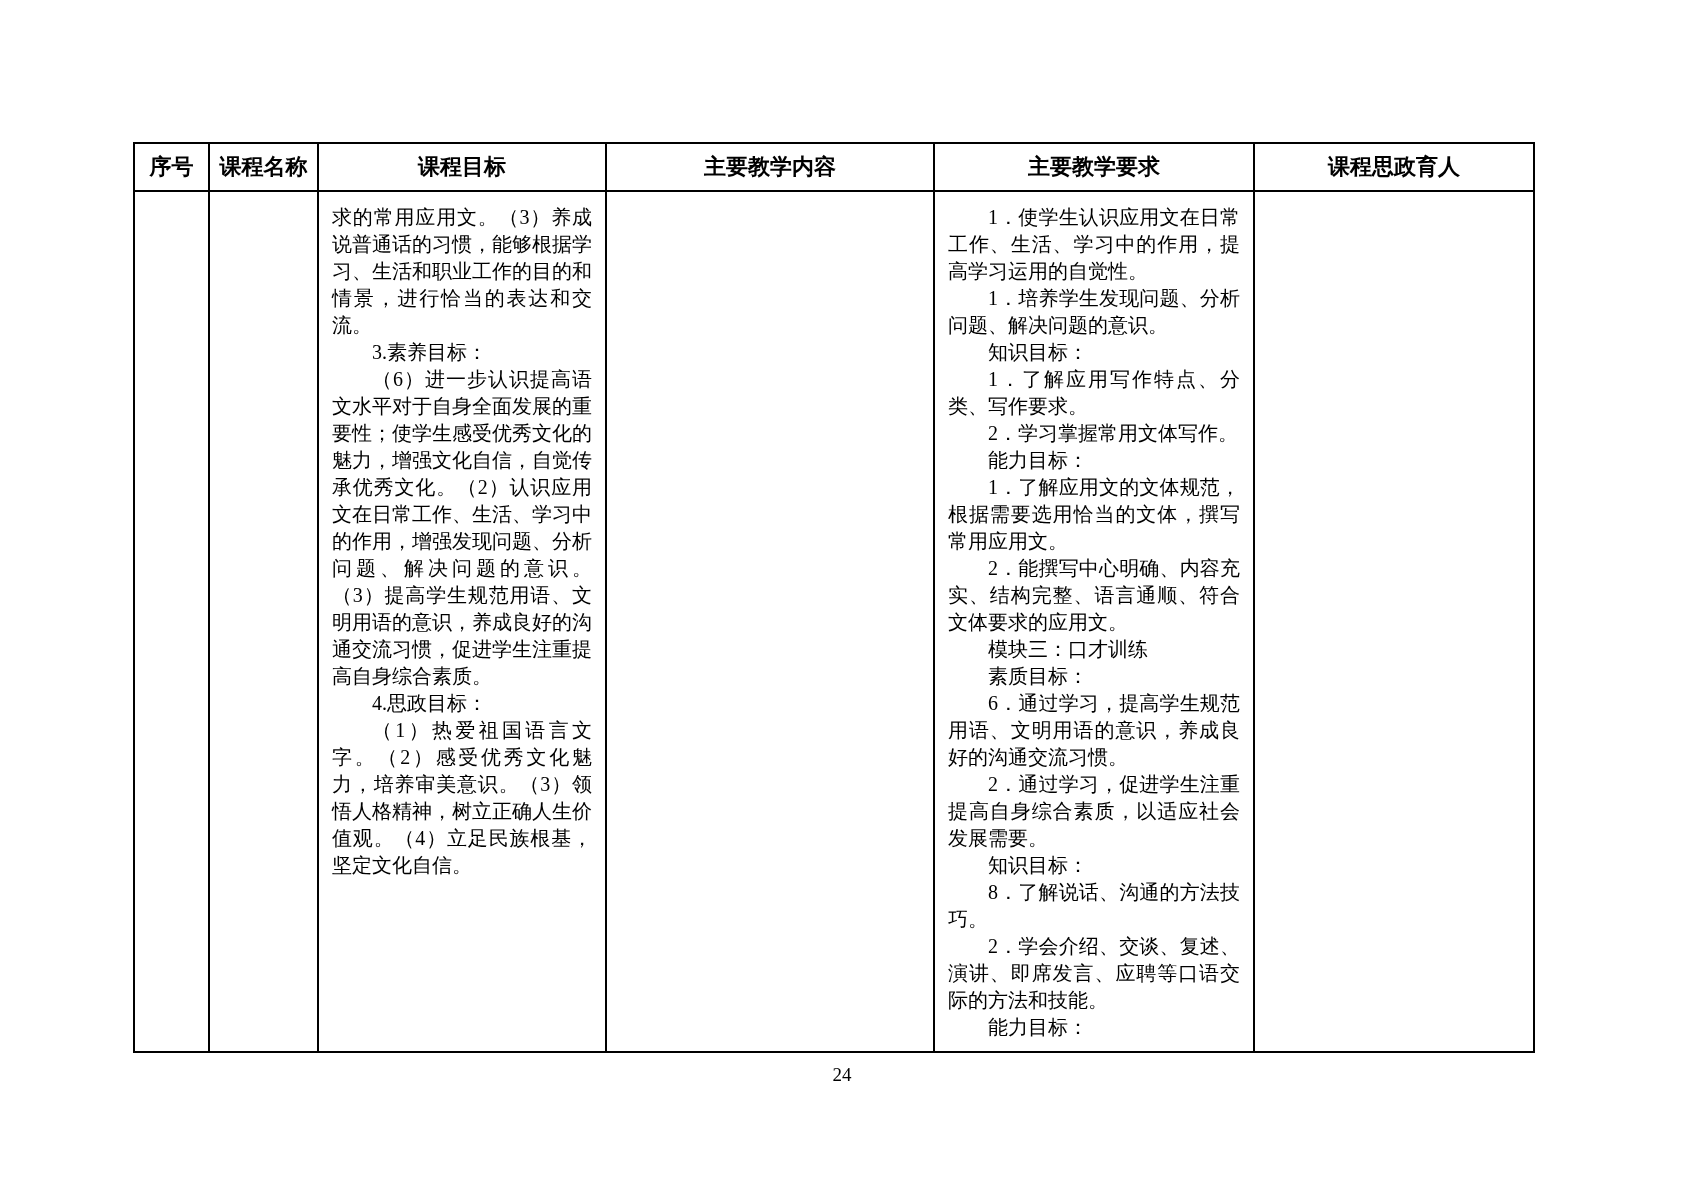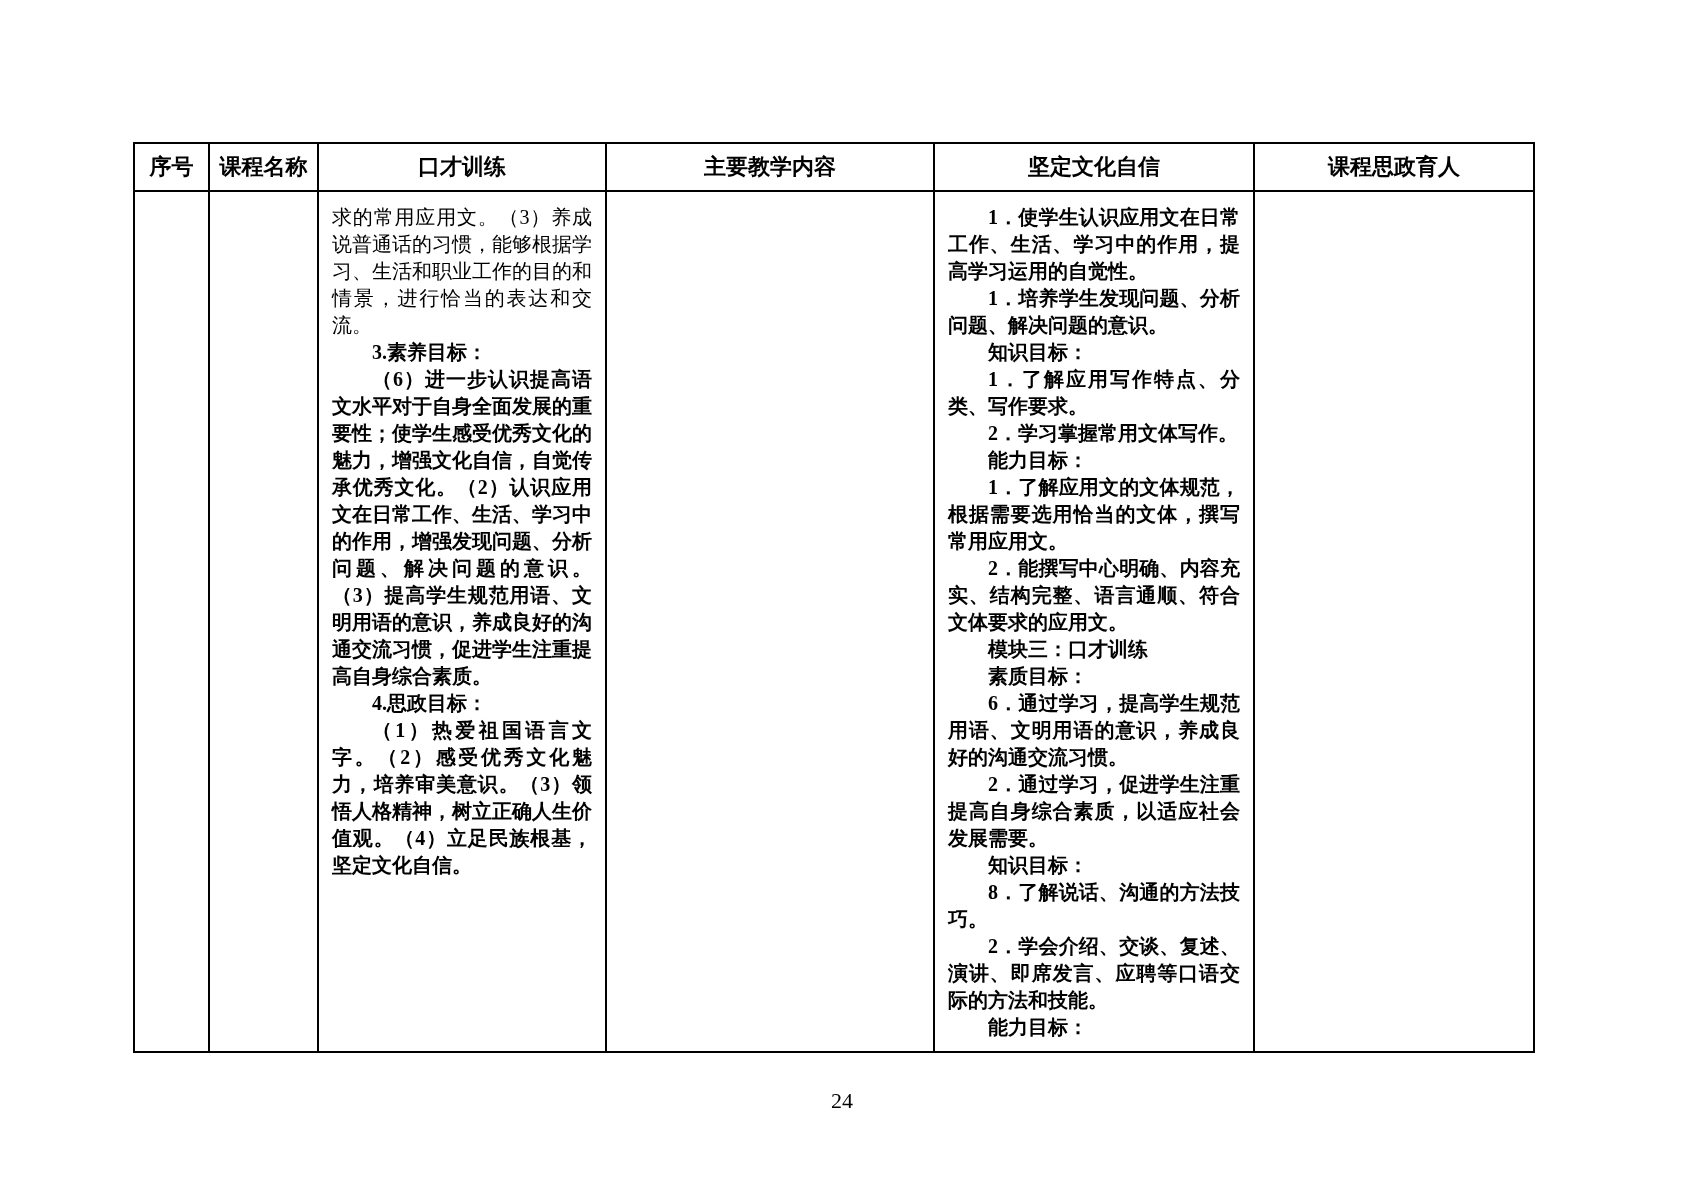--- a/index.html
+++ b/index.html
@@ -48,53 +48,52 @@
   .cell-text {
     font-size: 20px;
     line-height: 27px;
     text-align: justify;
     padding: 4px 5px 2px 5px;
   }
   .cell-text p {
     margin: 0;
     padding: 0;
   }
-  .cell-text p.indent { text-indent: 2em; font-weight: bold; }
+  .cell-text p.indent { text-indent: 2em; }
   .page-number {
     position: absolute;
     left: 0;
     right: 0;
     top: 1063px;
     text-align: center;
-    font-size: 22px;
+    font-size: 19px;
     line-height: 24px;
-    margin-top: 26px;
   }
 </style>
 </head>
 <body>
 
 <div class="page">
 
   <table class="doc-table">
     <colgroup>
       <col style="width:75px">
       <col style="width:109px">
       <col style="width:288px">
       <col style="width:328px">
       <col style="width:320px">
       <col style="width:280px">
     </colgroup>
     <thead>
       <tr>
         <th>序号</th>
         <th>课程名称</th>
-        <th>口才训练</th>
+        <th>课程目标</th>
         <th>主要教学内容</th>
-        <th>坚定文化自信</th>
+        <th>主要教学要求</th>
         <th>课程思政育人</th>
       </tr>
     </thead>
     <tbody>
       <tr>
         <td>
           <div class="cell-text"></div>
         </td>
         <td>
           <div class="cell-text"></div>

